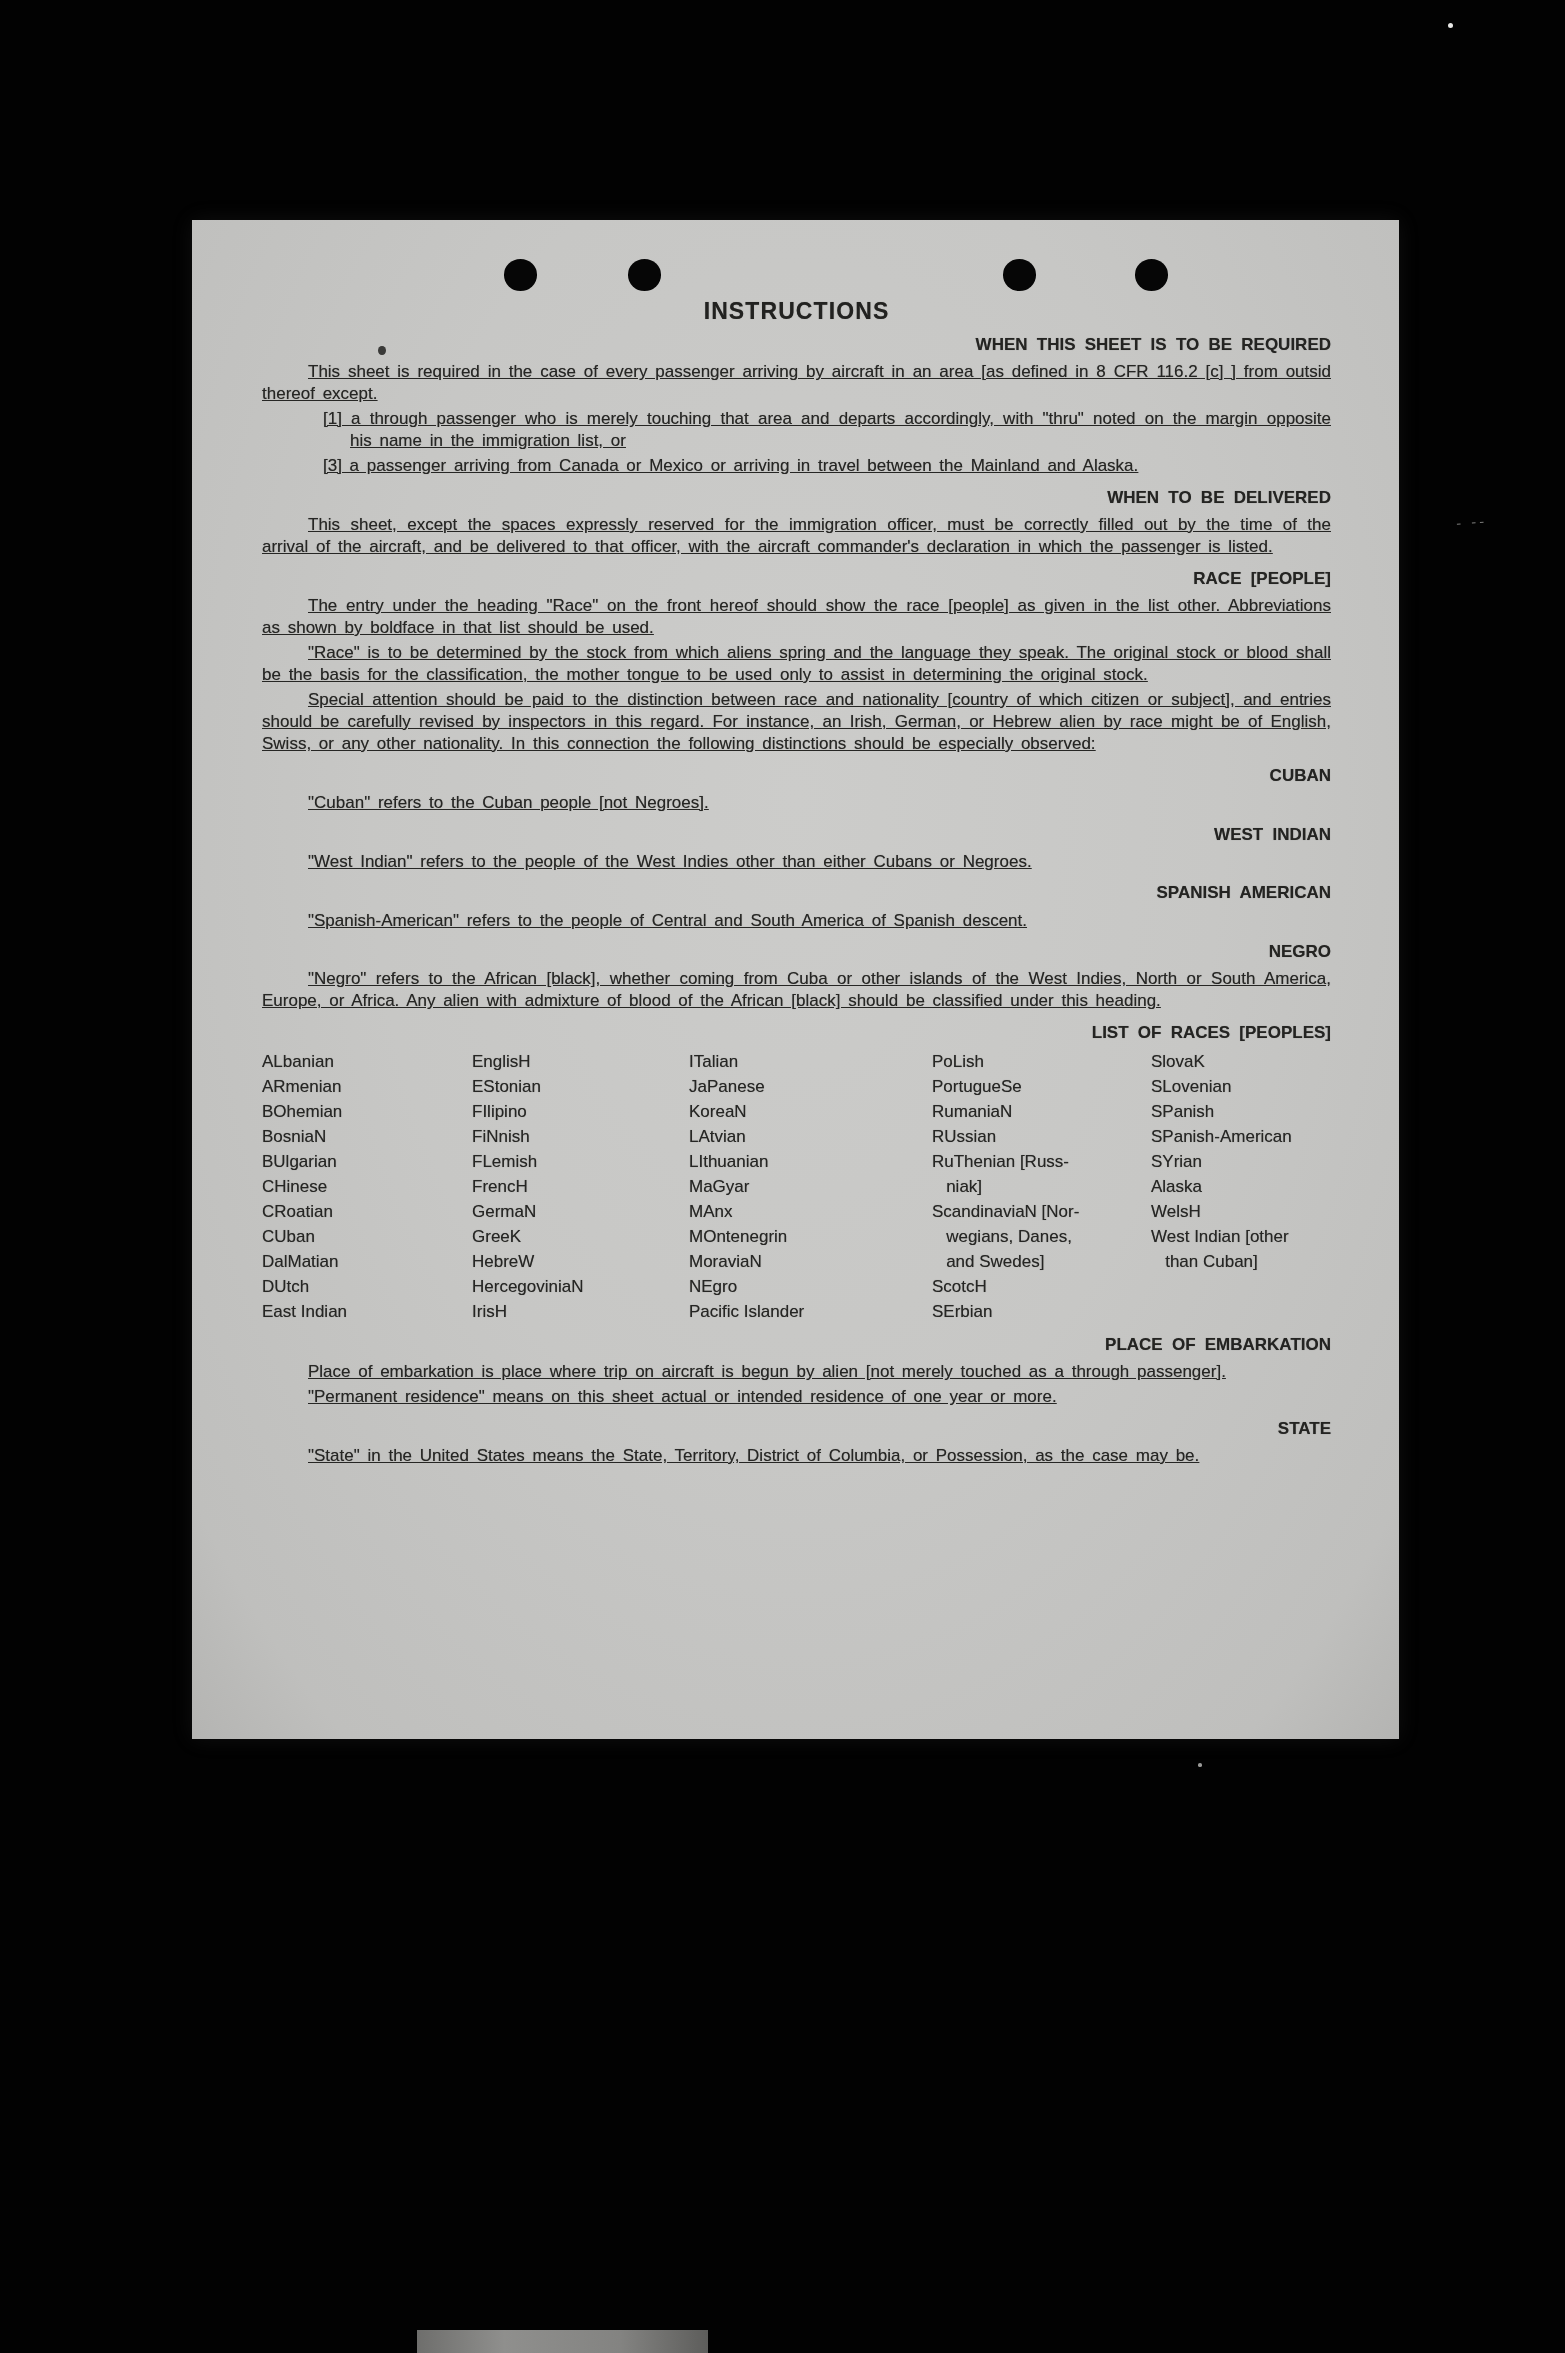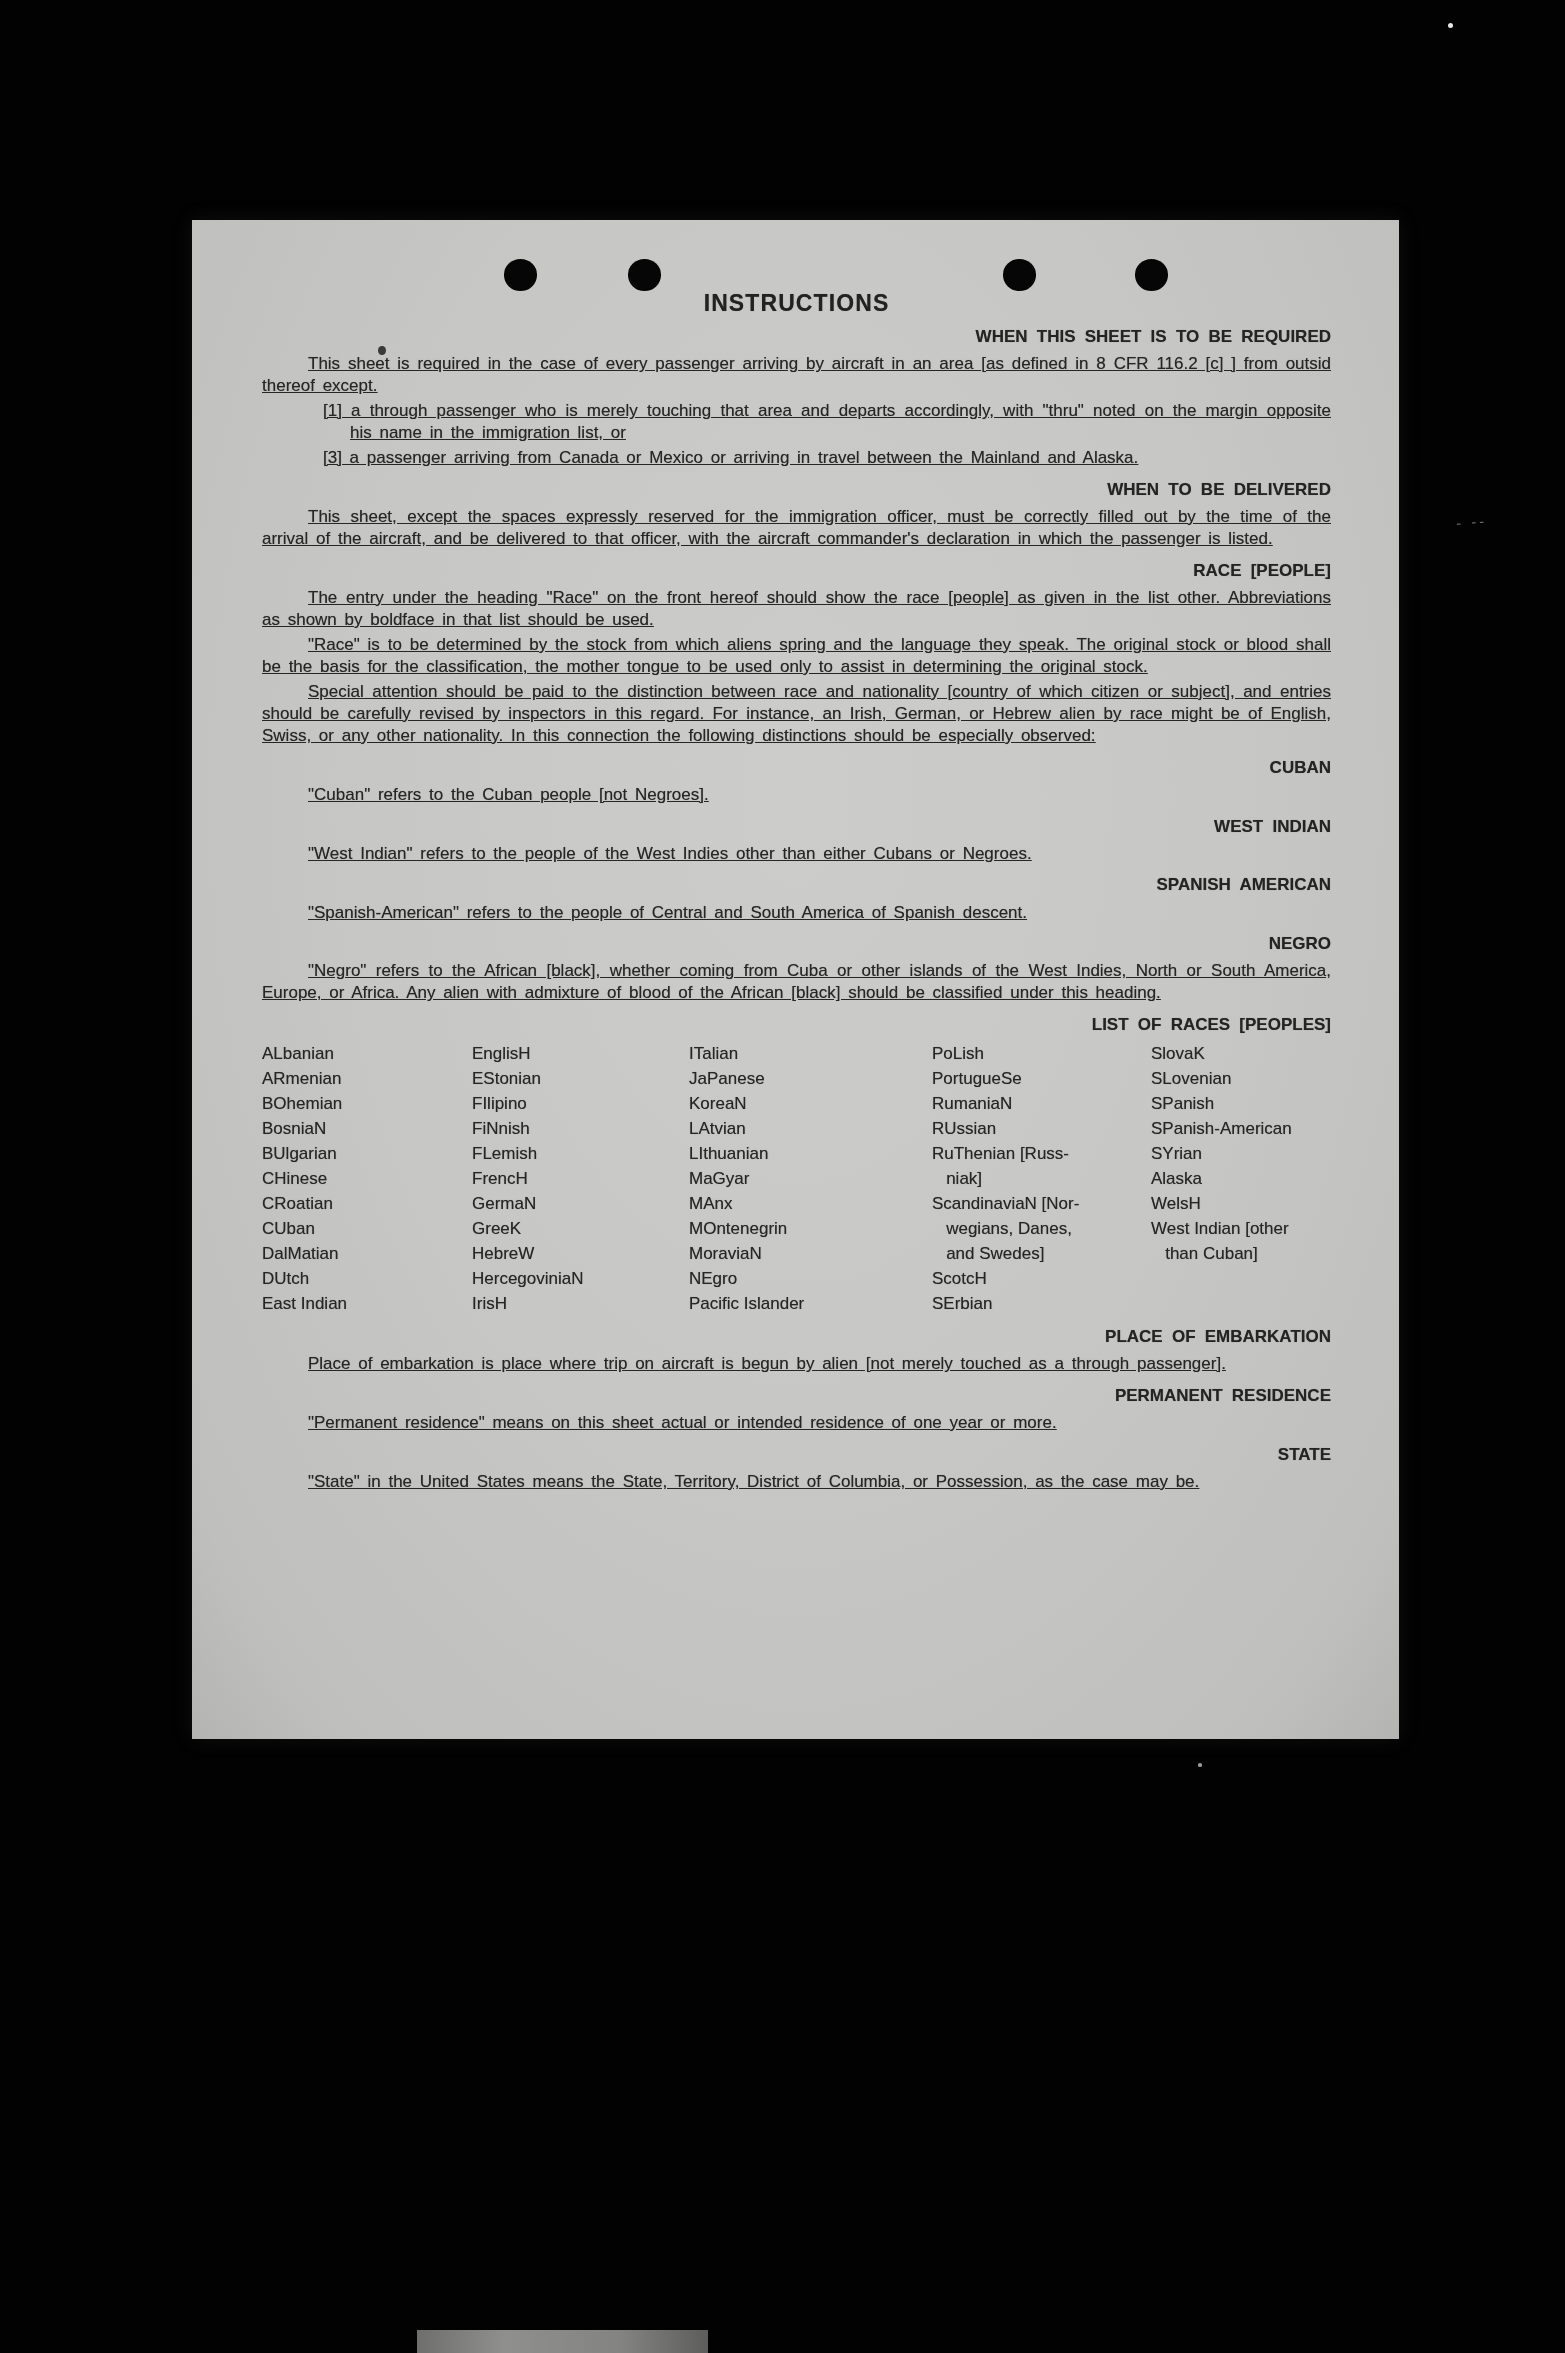--- a/index.html
+++ b/index.html
@@ -16,21 +16,21 @@
   }
   .hole{
     position:absolute;width:33px;height:31.5px;border-radius:50%;
     background:#060606;top:39px;
   }
   .hole.h1{left:312px;}
   .hole.h2{left:436px;}
   .hole.h3{left:811px;}
   .hole.h4{left:943px;}
   .content{
-    position:absolute;left:70px;top:72px;width:1069px;
+    position:absolute;left:70px;top:80px;width:1069px;
     font-size:17px;line-height:22px;
     text-shadow:0 0 0.7px rgba(45,45,42,0.55);
   }
   .title{
     text-align:center;font-size:23px;font-weight:bold;letter-spacing:1.1px;
     margin:0 0 12px 0;color:#222220;
   }
   .heading{
     text-align:right;font-weight:bold;font-size:17px;word-spacing:4.5px;
     margin:9.7px 0 5.2px 0;color:#242422;
@@ -114,21 +114,20 @@
         <div class="race-col w1"><div class="race-line">ALbanian</div><div class="race-line">ARmenian</div><div class="race-line">BOhemian</div><div class="race-line">BosniaN</div><div class="race-line">BUlgarian</div><div class="race-line">CHinese</div><div class="race-line">CRoatian</div><div class="race-line">CUban</div><div class="race-line">DalMatian</div><div class="race-line">DUtch</div><div class="race-line">East Indian</div></div>
         <div class="race-col w2"><div class="race-line">EnglisH</div><div class="race-line">EStonian</div><div class="race-line">FIlipino</div><div class="race-line">FiNnish</div><div class="race-line">FLemish</div><div class="race-line">FrencH</div><div class="race-line">GermaN</div><div class="race-line">GreeK</div><div class="race-line">HebreW</div><div class="race-line">HercegoviniaN</div><div class="race-line">IrisH</div></div>
         <div class="race-col w3"><div class="race-line">ITalian</div><div class="race-line">JaPanese</div><div class="race-line">KoreaN</div><div class="race-line">LAtvian</div><div class="race-line">LIthuanian</div><div class="race-line">MaGyar</div><div class="race-line">MAnx</div><div class="race-line">MOntenegrin</div><div class="race-line">MoraviaN</div><div class="race-line">NEgro</div><div class="race-line">Pacific Islander</div></div>
         <div class="race-col w4"><div class="race-line">PoLish</div><div class="race-line">PortugueSe</div><div class="race-line">RumaniaN</div><div class="race-line">RUssian</div><div class="race-line">RuThenian [Russ-</div><div class="race-line">   niak]</div><div class="race-line">ScandinaviaN [Nor-</div><div class="race-line">   wegians, Danes,</div><div class="race-line">   and Swedes]</div><div class="race-line">ScotcH</div><div class="race-line">SErbian</div></div>
         <div class="race-col w5"><div class="race-line">SlovaK</div><div class="race-line">SLovenian</div><div class="race-line">SPanish</div><div class="race-line">SPanish-American</div><div class="race-line">SYrian</div><div class="race-line">Alaska</div><div class="race-line">WelsH</div><div class="race-line">West Indian [other</div><div class="race-line">   than Cuban]</div></div>
       </div>
 
       <div class="heading">PLACE OF EMBARKATION</div>
       <p class="body indent">Place of embarkation is place where trip on aircraft is begun by alien [not merely touched as a through passenger].</p>
 
-      <div class="heading">PERMANENT RESIDENCE</div>
       <p class="body indent">"Permanent residence" means on this sheet actual or intended residence of one year or more.</p>
 
       <div class="heading">STATE</div>
       <p class="body indent">"State" in the United States means the State, Territory, District of Columbia, or Possession, as the case may be.</p>
 
     </div>
   </div>
 
   <div class="blot"></div>
   <div class="strip"></div>

